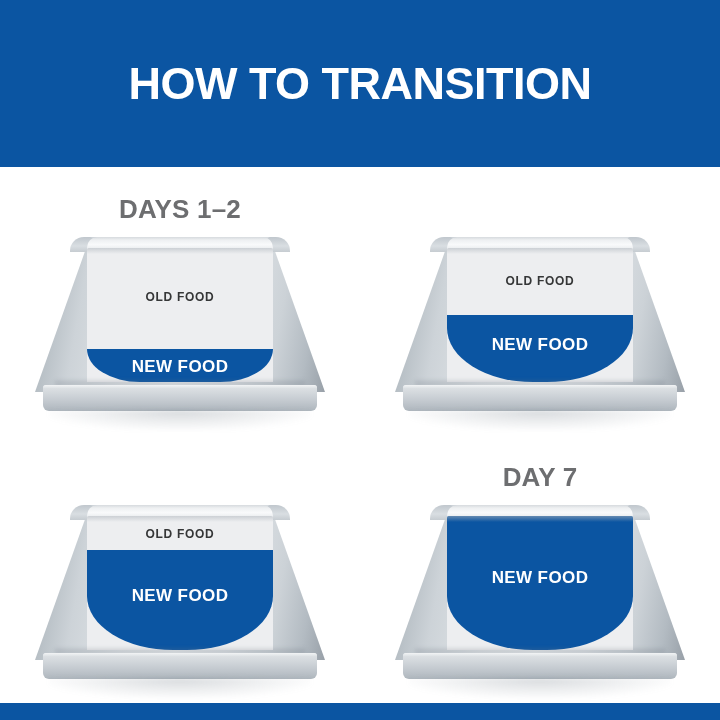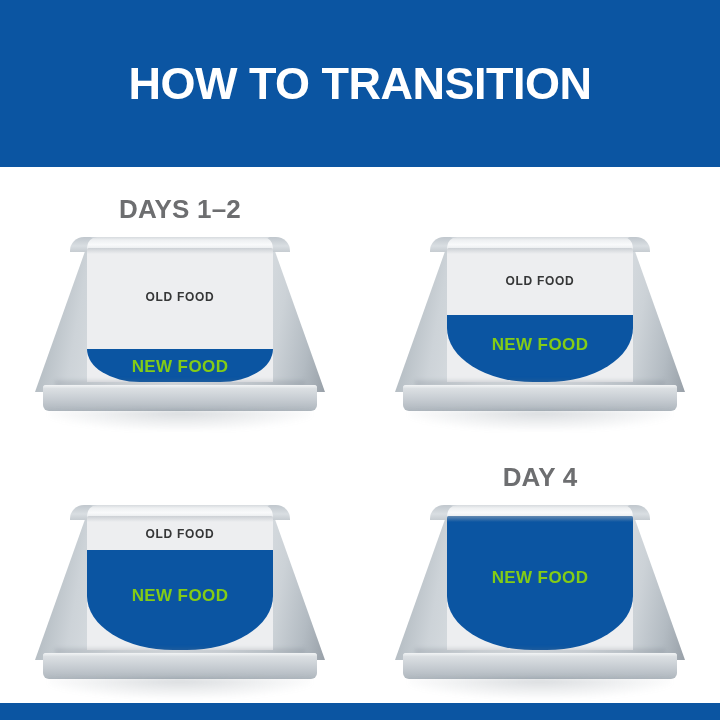--- a/index.html
+++ b/index.html
@@ -177,21 +177,21 @@
     font-family: "Liberation Sans", sans-serif;
     font-weight: bold;
     white-space: nowrap;
   }
   .old-food-label {
     color: #353637;
     font-size: 12px;
     letter-spacing: 0.7px;
   }
   .new-food-label {
-    color: #84cc16;
+    color: #ffffff;
     font-size: 17px;
     letter-spacing: 0.4px;
   }
 
   
   .bowl-base {
     position: absolute;
     left: 8px;
     top: 148px;
     width: 274px;
@@ -277,21 +277,21 @@
             <div class="food-label new-food-label" style="top:36px;">NEW FOOD</div>
           </div>
         </div>
         <div class="bowl-base-shadow"></div>
         <div class="bowl-base"></div>
         <div class="bowl-reflection"></div>
       </div>
     </div>
 
     <div class="step step-r1c1">
-      <div class="step-title">DAY 4</div>
+      <div class="step-title">DAY 7</div>
       <div class="bowl">
         <div class="bowl-body"></div>
         <div class="bowl-rim-l"></div>
         <div class="bowl-rim-r"></div>
         <div class="bowl-rim"></div>
         <div class="bowl-inner">
           <div class="new-food-fill full" style="height:100%;">
             <div class="food-label new-food-label" style="top:52px;">NEW FOOD</div>
           </div>
         </div>

